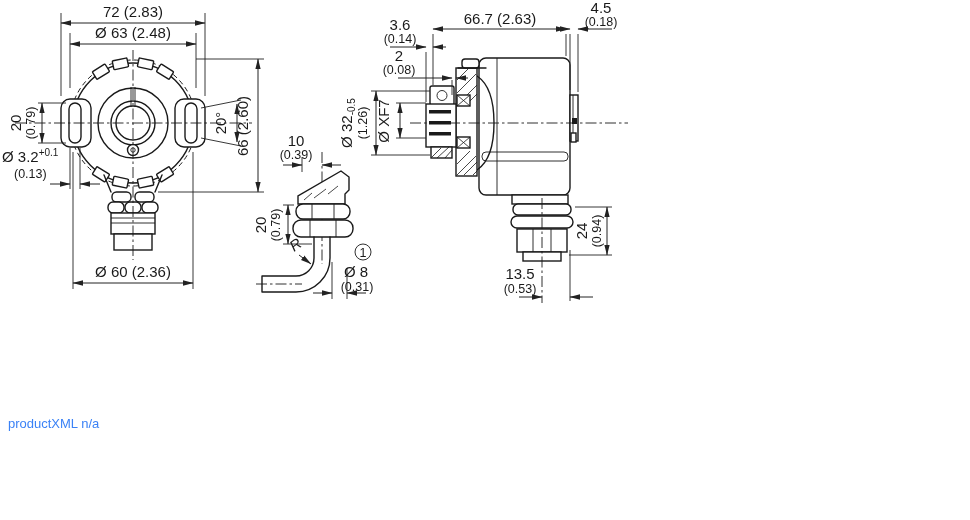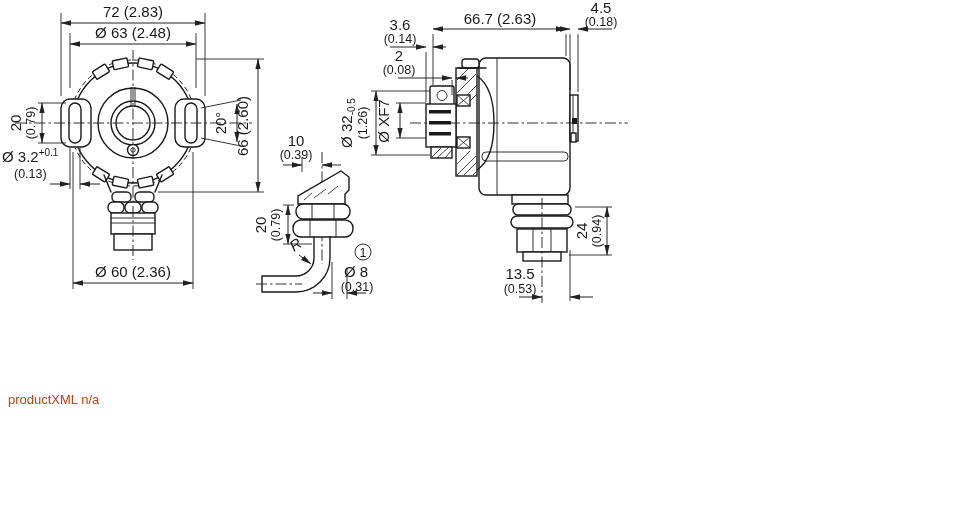--- a/index.html
+++ b/index.html
@@ -16,21 +16,21 @@
   .dim{stroke:#222222;stroke-width:1;fill:none;}
   .ext{stroke:#222222;stroke-width:0.9;fill:none;}
   
   .cl{stroke:#1a1a1a;stroke-width:0.9;fill:none;stroke-dasharray:11 3 2.5 3;}
   .dash{stroke:#1a1a1a;stroke-width:1;fill:none;stroke-dasharray:5 3.5;}
   
   .t{font-family:"Liberation Sans",sans-serif;font-size:15px;fill:#1a1a1a;}
   .ts{font-size:12.5px;}
   .tt{font-size:10px;}
   .ti{font-style:italic;}
-  .footer-note{position:absolute;left:8px;top:392px;font-size:13px;color:#c2410c;
+  .footer-note{position:absolute;left:8px;top:416px;font-size:13px;color:#3b82f6;
                font-family:"Liberation Sans",sans-serif;}
 </style>
 </head>
 <body>
 
 <div class="canvas">
 <svg width="970" height="520" viewBox="0 0 970 520">
   <defs>
     <marker id="ae" viewBox="0 0 10 6" refX="9.5" refY="3" markerWidth="11" markerHeight="7" orient="auto">
       <path d="M10 3 L0 0.5 L0 5.5 Z" fill="#222222"></path>

